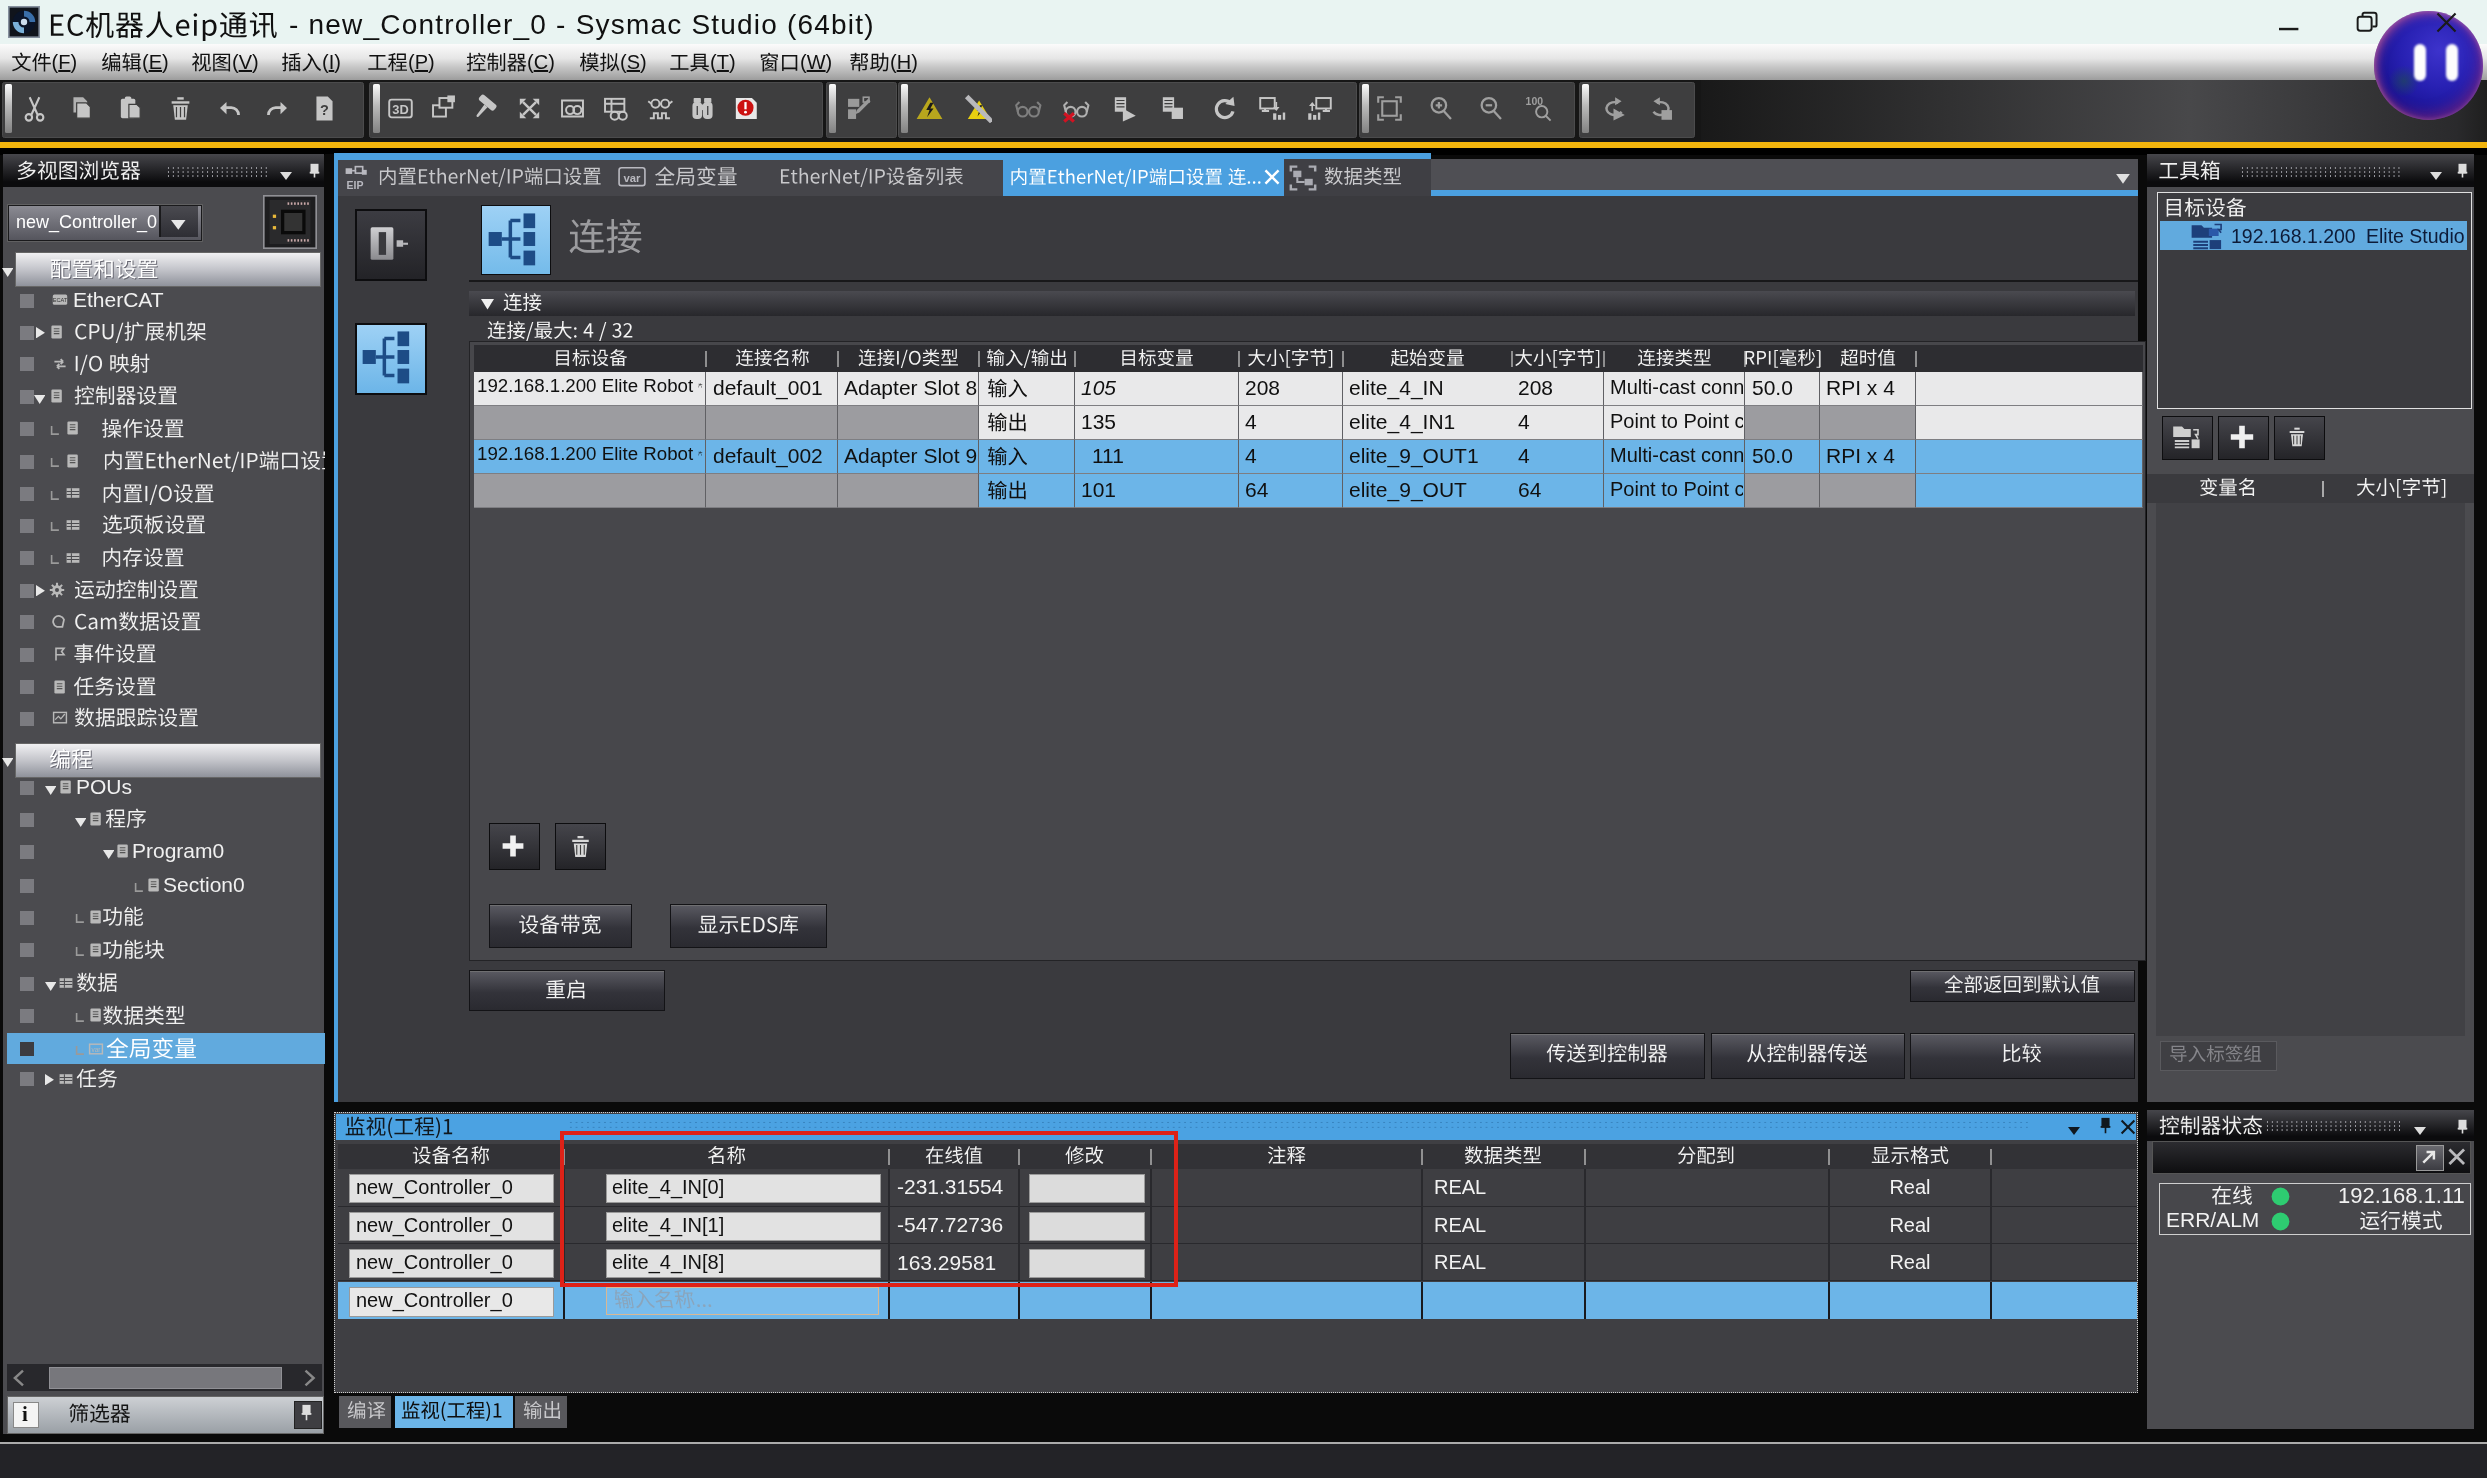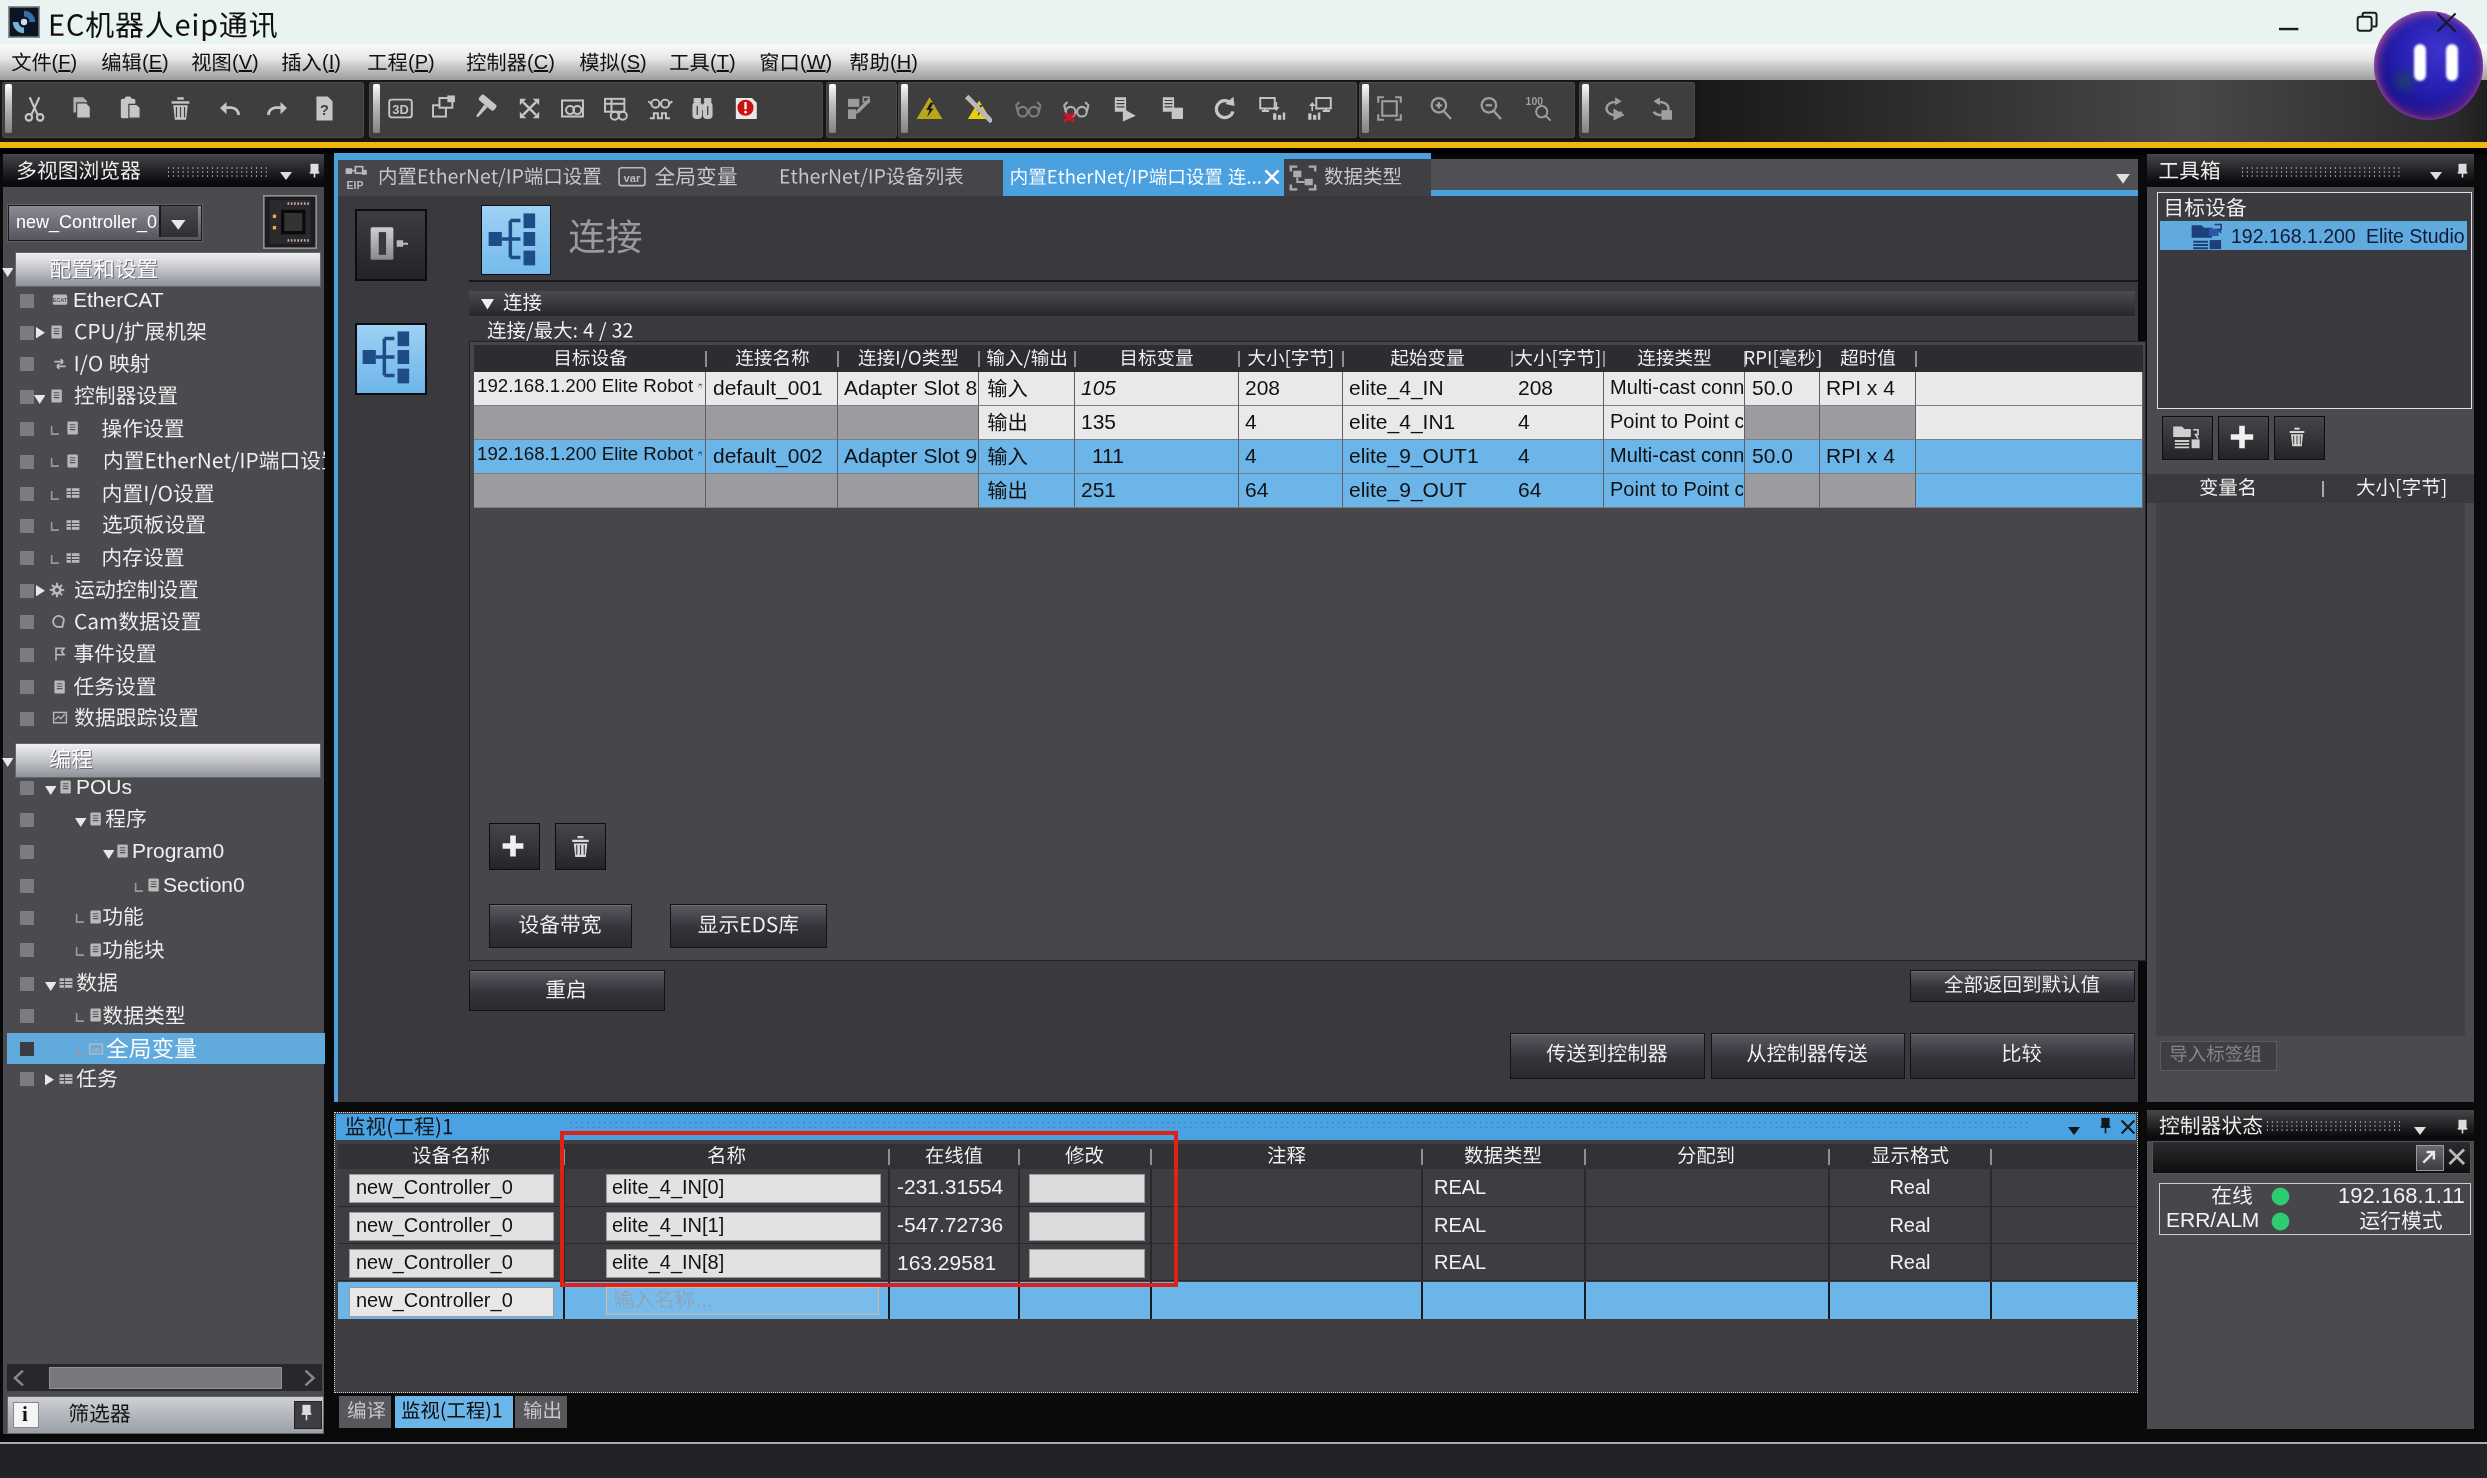--- a/index.html
+++ b/index.html
@@ -174,20 +174,21 @@
           <use href="#u673A" x="1283"></use>
           <use href="#u5668" x="2310"></use>
           <use href="#u4EBA" x="3338"></use>
           <use href="#u65" x="4366"></use>
           <use href="#u69" x="4948"></use>
           <use href="#u70" x="5250"></use>
           <use href="#u901A" x="5898"></use>
           <use href="#u8BAF" x="6926"></use>
         </g>
       </svg>
+      <span style="font-family:&quot;Liberation Sans&quot;,sans-serif;font-size:28px;letter-spacing:1.2px;color:#101010;white-space:pre"> - new_Controller_0 - Sysmac Studio (64bit)</span>
     </div>
     <div style="position:absolute;left:2279px;top:19.5px;"><svg width="21" height="4.9" viewBox="0 0 26 6">
         <rect x="0" y="1" width="24" height="3" fill="#1a1a1a"></rect>
       </svg></div>
     <div style="position:absolute;left:2356px;top:11.4px;"><svg width="23" height="23" viewBox="0 0 28 28">
         <rect x="2" y="7" width="17" height="17" rx="3" fill="none" stroke="#1a1a1a" stroke-width="2.4"></rect>
 <path d="M8 7 L8 4 a2 2 0 0 1 2-2 L22 2 a3 3 0 0 1 3 3 L25 17 a2 2 0 0 1 -2 2 L20 19" fill="none" stroke="#1a1a1a" stroke-width="2.4"></path>
       </svg></div>
     <div style="position:absolute;left:0px;top:44px;width:2487px;height:36px;background:linear-gradient(180deg,#fbfbfb 0%,#e6e6e6 40%,#c9c9c9 62%,#9d9d9d 100%);border-bottom:0.8px solid #6a6a6a;"></div>
     <div style="position:absolute;left:10.6px;top:50px;display:flex;align-items:center;height:24px">
@@ -1597,21 +1598,21 @@
     <div style="position:absolute;left:1916px;top:474px;width:227px;height:34px;background:#6cb5e8;border-right:1.6px solid #606064;border-bottom:1.6px solid #7e7e82;box-sizing:border-box;"></div>
     <div style="position:absolute;left:987px;top:478px">
       <svg width="41" height="23.5" viewBox="0 0 50 29" style="display:block">
         <g fill="#101010" transform="translate(0,24.4) scale(0.02500,-0.02500)">
           <use href="#u8F93" x="0"></use>
           <use href="#u51FA" x="1000"></use>
         </g>
       </svg>
     </div>
     <div style="position:absolute;left:1081px;top:478px;">
-      <div style="width:156px;overflow:hidden;white-space:pre;font-family:&quot;Liberation Sans&quot;,sans-serif;font-size:21px;color:#101010">251</div>
+      <div style="width:156px;overflow:hidden;white-space:pre;font-family:&quot;Liberation Sans&quot;,sans-serif;font-size:21px;color:#101010">101</div>
     </div>
     <div style="position:absolute;left:1245px;top:478px;">
       <div style="width:96px;overflow:hidden;white-space:pre;font-family:&quot;Liberation Sans&quot;,sans-serif;font-size:21px;color:#101010">64</div>
     </div>
     <div style="position:absolute;left:1349px;top:478px;">
       <div style="width:161px;overflow:hidden;white-space:pre;font-family:&quot;Liberation Sans&quot;,sans-serif;font-size:21px;color:#101010">elite_9_OUT</div>
     </div>
     <div style="position:absolute;left:1518px;top:478px;">
       <div style="width:84px;overflow:hidden;white-space:pre;font-family:&quot;Liberation Sans&quot;,sans-serif;font-size:21px;color:#101010">64</div>
     </div>

